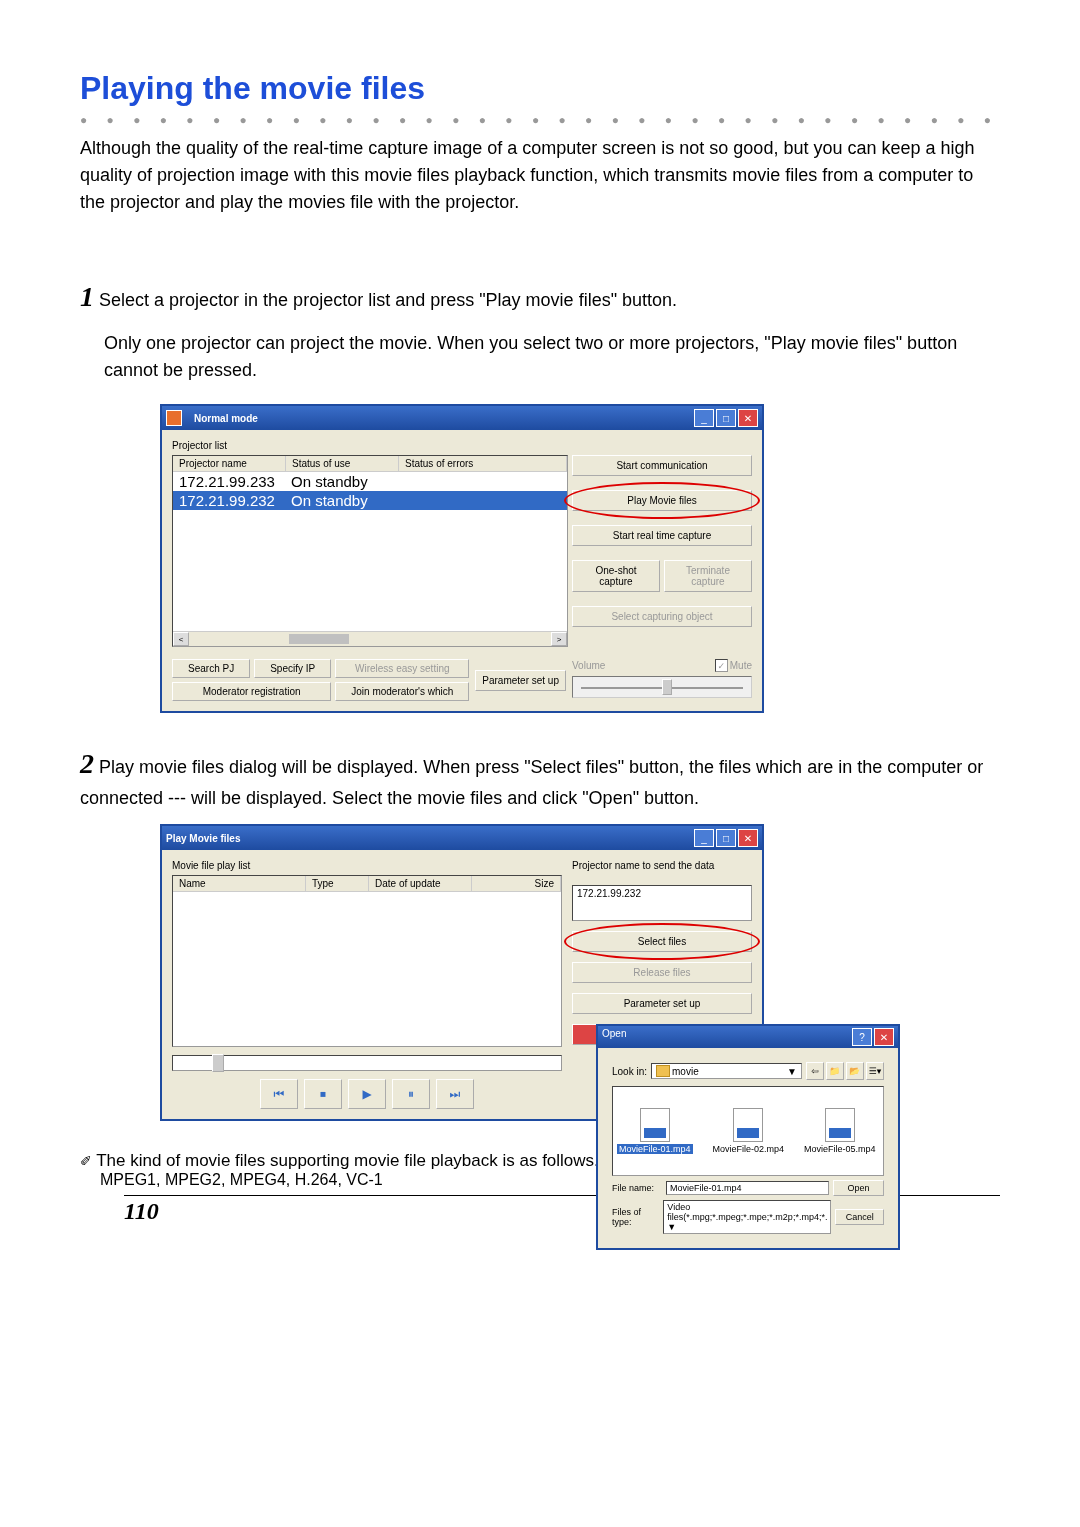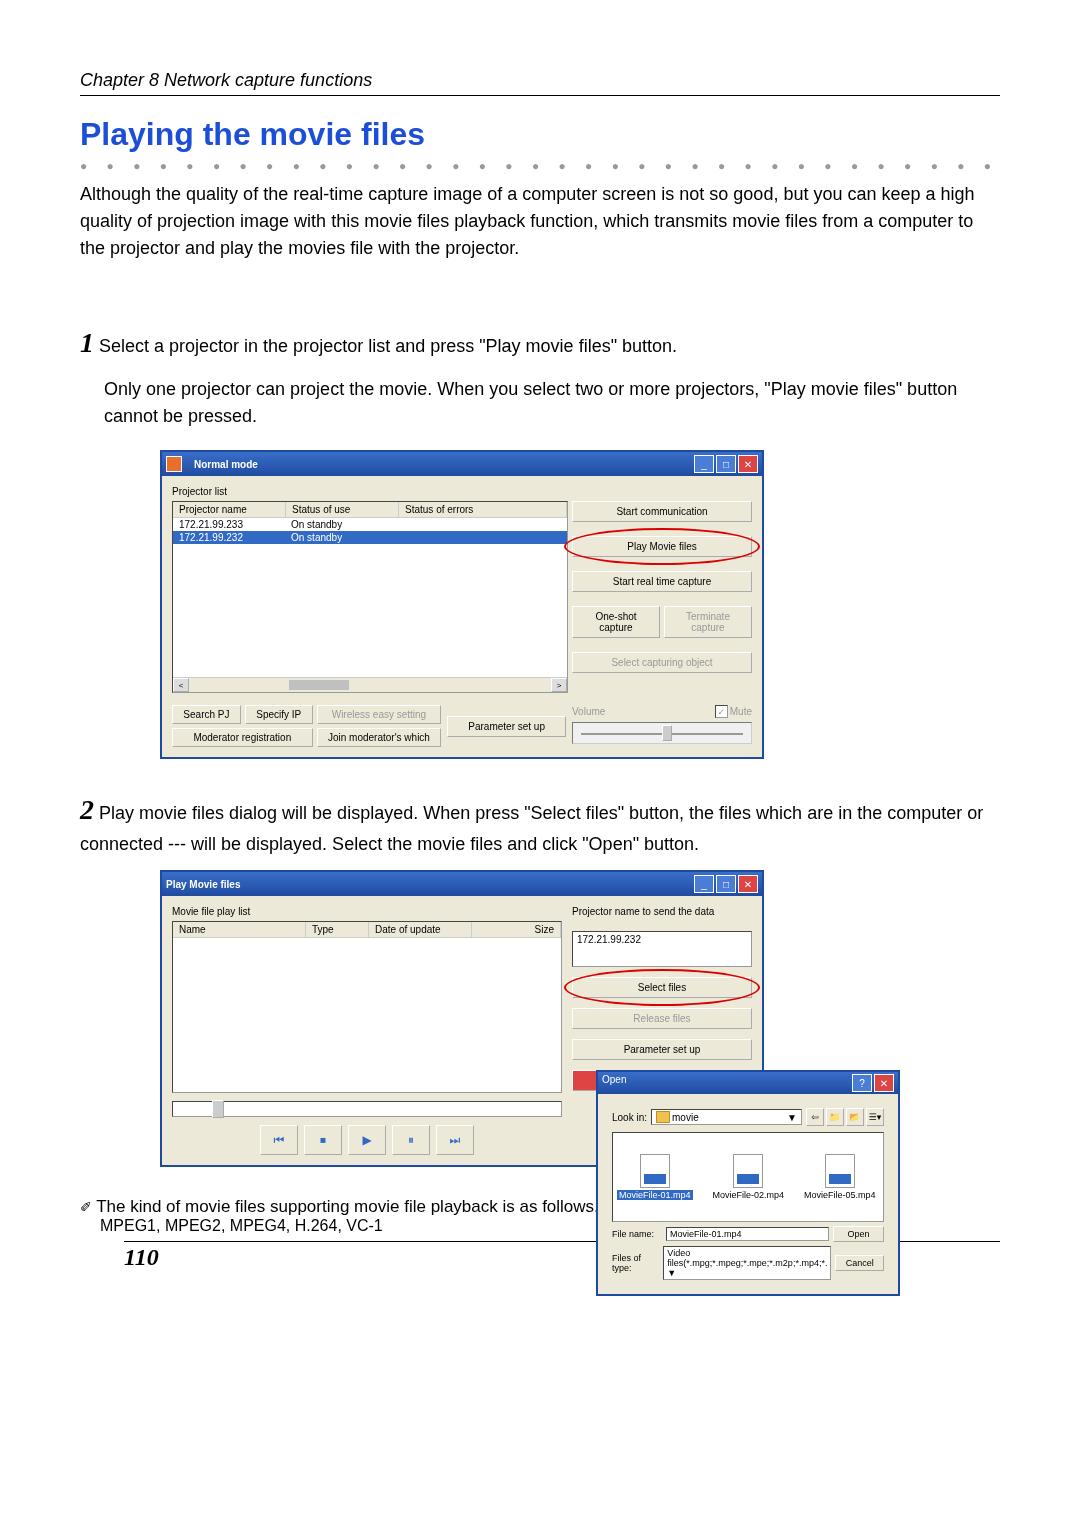--- a/index.html
+++ b/index.html
@@ -130,21 +130,21 @@
     background: #ece9d8;
     border-bottom: 1px solid #ccc;
   }
   .proj-header-cell {
     border-right: 1px solid #ccc;
     padding: 2px 6px;
     font-size: 10px;
   }
   .proj-row {
     display: flex;
-    font-size: 10px;
+    font-size: 15px;
   }
   .proj-cell {
     padding: 1px 6px;
   }
   .proj-row.selected {
     background: #316ac5;
     color: #fff;
   }
   .scroll-bottom {
     position: absolute;
@@ -178,21 +178,21 @@
   }
   .right-buttons {
     width: 180px;
     display: flex;
     flex-direction: column;
     gap: 14px;
   }
   .btn {
     background: #ece9d8;
     border: 1px outset #fff;
-    padding: 4px 20px;
+    padding: 4px 6px;
     font-size: 10px;
     text-align: center;
     cursor: pointer;
   }
   .btn.disabled {
     color: #999;
   }
   .circled {
     position: relative;
   }
@@ -499,21 +499,20 @@
     margin-top: 6px;
     border-top: 1px solid #000;
     padding-top: 2px;
     margin-left: 44px;
   }
 </style>
 </head>
 <body>
 
 <div class="page">
-  <div class="chapter-header">Chapter 8 Network capture functions</div>
 
   <div class="section-title">Playing the movie files</div>
   <div class="dotted-line">● ● ● ● ● ● ● ● ● ● ● ● ● ● ● ● ● ● ● ● ● ● ● ● ● ● ● ● ● ● ● ● ● ● ● ● ● ● ● ● ● ● ●</div>
 
   <div class="intro-text">Although the quality of the real-time capture image of a computer screen is not so good, but you can keep a high quality of projection image with this movie files playback function, which transmits movie files from a computer to the projector and play the movies file with the projector.</div>
 
   <div class="step">
     <span class="step-num">1</span>
     <span class="step-text">Select a projector in the projector list and press "Play movie files" button.</span>
   </div>

